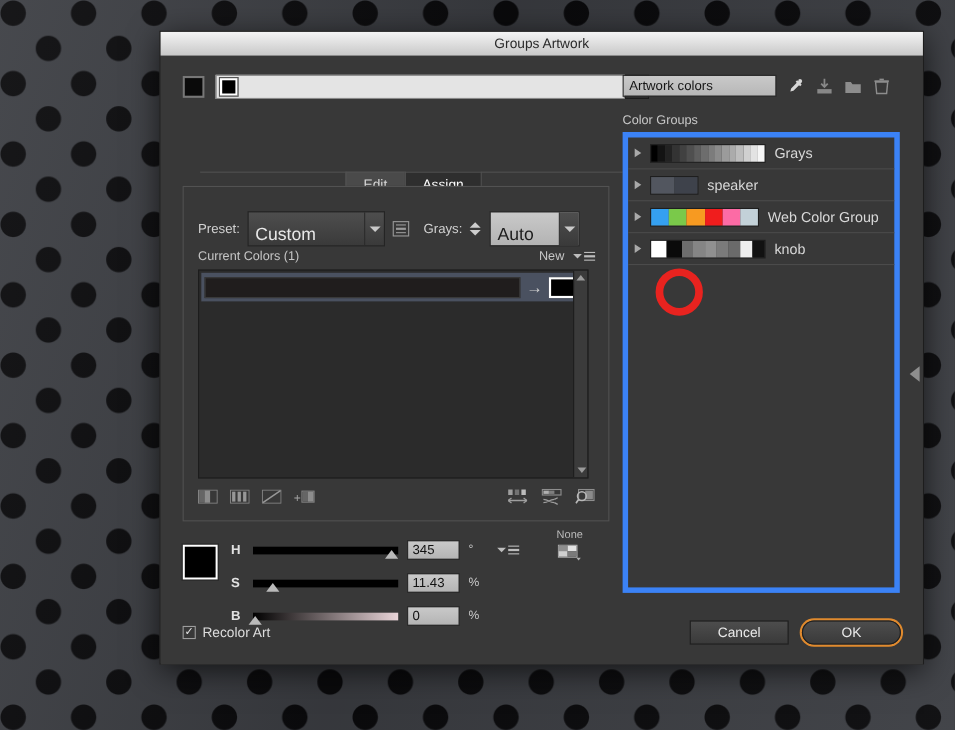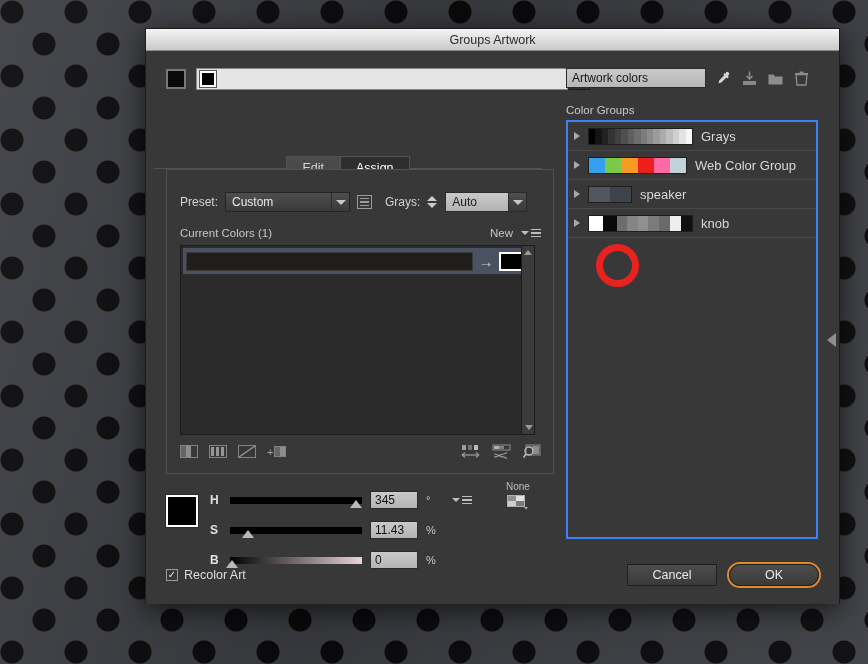--- a/index.html
+++ b/index.html
@@ -86,22 +86,22 @@
   }
   .caret-dn {
     width: 0; height: 0;
     border-left: 5px solid transparent;
     border-right: 5px solid transparent;
     border-top: 5px solid #c9c9c9;
   }
 
   
   .tabs-wrap {
-    position: absolute; left: 8px; top: 105px; width: 388px;
-    display: flex; align-items: center;
+    position: absolute; left: 36px; top: 105px; width: 388px;
+    display: flex; 
   }
   .tab-line { flex: 1; height: 1px; background: #525252; }
   .tabs { display: flex; }
   .tab {
     padding: 4px 15px 5px; font-size: 12.5px; cursor: pointer;
     border: 1px solid #525252; border-bottom: none;
   }
   .tab.inactive { background: #4a4a4a; color: #d6d6d6; }
   .tab.active { background: #2e2e2e; color: #ffffff; }
 
@@ -111,24 +111,24 @@
     width: 388px; height: 305px;
     border: 1px solid #525252;
     background: #383838;
   }
   .preset-row {
     position: absolute; left: 13px; top: 22px;
     display: flex; align-items: center; gap: 7px;
   }
   .lbl { color: #d2d2d2; font-size: 12px; }
   .dropdown {
-    height: 20px; background: linear-gradient(#4e4e4e,#3a3a3a);
+    height: 32px; background: linear-gradient(#4e4e4e,#3a3a3a);
     border: 1px solid #242424; color: #e8e8e8;
-    display: flex; align-items: center; padding: 0 6px;
-    font-size: 12px; position: relative; cursor: pointer;
+    display: flex; align-items: flex-end; padding: 0 6px;
+    font-size: 16px; position: relative; cursor: pointer;
   }
   .dropdown .dd-arrow-box {
     position: absolute; right: 0; top: 0; bottom: 0; width: 18px;
     border-left: 1px solid #2c2c2c;
     display: flex; align-items: center; justify-content: center;
   }
   .preset-dd { width: 125px; padding-right: 20px; }
   .list-icon { width: 15px; height: 14px; border: 1.5px solid #9a9a9a; display: flex; flex-direction: column; justify-content: center; gap: 2px; padding: 0 2px; cursor: pointer; }
   .list-icon i { display: block; height: 1.5px; background: #9a9a9a; }
   .stepper { width: 11px; height: 20px; display: flex; flex-direction: column; justify-content: center; gap: 2px; cursor: pointer; }
@@ -242,21 +242,21 @@
     width: 140px; height: 20px;
     background: linear-gradient(#c9c9c9,#b7b7b7);
     border: 1px solid #2b2b2b; color: #151515;
     font-size: 12px; display: flex; align-items: center; padding-left: 5px;
   }
   .cg-label { margin-top: 16px; color: #c9c9c9; font-size: 11.5px; }
   .cg-list {
     margin-top: 4px;
     height: 419px;
     background: #383838;
-    border: 2px solid #3b82f6;
+    border: 5px solid #3b82f6;
   }
   .cg-row {
     height: 29px; display: flex; align-items: center;
     border-bottom: 1px solid #4b4b4b;
     padding-left: 6px; gap: 8px; cursor: pointer;
   }
   .cg-tri { width: 0; height: 0; border-top: 4.5px solid transparent; border-bottom: 4.5px solid transparent; border-left: 6px solid #a9a9a9; cursor: pointer; }
   .cg-sw { height: 17px; display: flex; border: 1px solid #1e1e1e; }
   .cg-sw span { display: block; height: 100%; }
   .cg-name { color: #d8d8d8; font-size: 13px; }
@@ -522,38 +522,38 @@
               <span style="flex:1;background:#bdbdbd"></span>
               <span style="flex:1;background:#d0d0d0"></span>
               <span style="flex:1;background:#e3e3e3"></span>
               <span style="flex:1;background:#f6f6f6"></span>
           </span>
           <span class="cg-name">Grays</span>
         </div>
 
         <div class="cg-row">
           <span class="cg-tri"></span>
+          <span class="cg-sw" style="width:44px">
+            <span style="flex:1;background:#52565f"></span>
+              <span style="flex:1;background:#3e424b"></span>
+          </span>
+          <span class="cg-name">speaker</span>
+        </div>
+
+        <div class="cg-row">
+          <span class="cg-tri"></span>
           <span class="cg-sw" style="width:99px">
             <span style="flex:1;background:#35a0f0"></span>
               <span style="flex:1;background:#7ac94a"></span>
               <span style="flex:1;background:#f79a21"></span>
               <span style="flex:1;background:#f01d1d"></span>
               <span style="flex:1;background:#fc6ba5"></span>
               <span style="flex:1;background:#c3d1d8"></span>
           </span>
           <span class="cg-name">Web Color Group</span>
-        </div>
-
-        <div class="cg-row">
-          <span class="cg-tri"></span>
-          <span class="cg-sw" style="width:44px">
-            <span style="flex:1;background:#52565f"></span>
-              <span style="flex:1;background:#3e424b"></span>
-          </span>
-          <span class="cg-name">speaker</span>
         </div>
 
         <div class="cg-row">
           <span class="cg-tri"></span>
           <span class="cg-sw" style="width:105px">
             <span style="flex:1.3;background:#ffffff"></span>
               <span style="flex:1.3;background:#0a0a0a"></span>
               <span style="flex:1;background:#6d6d6d"></span>
               <span style="flex:1;background:#858585"></span>
               <span style="flex:1;background:#909090"></span>

